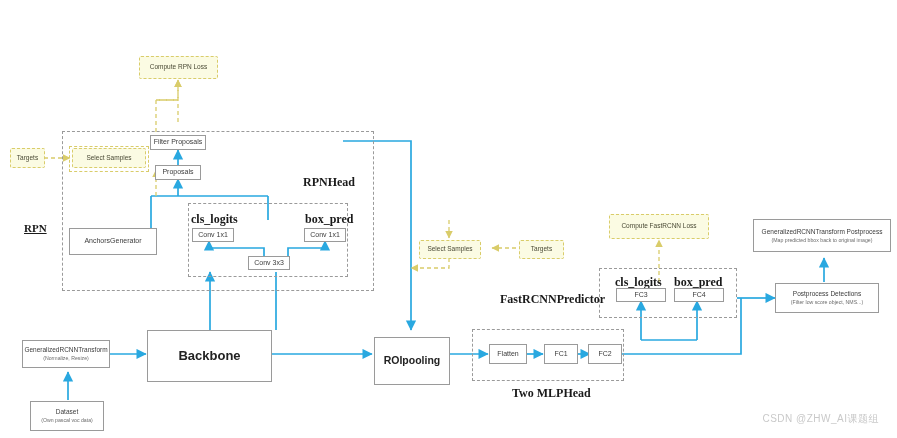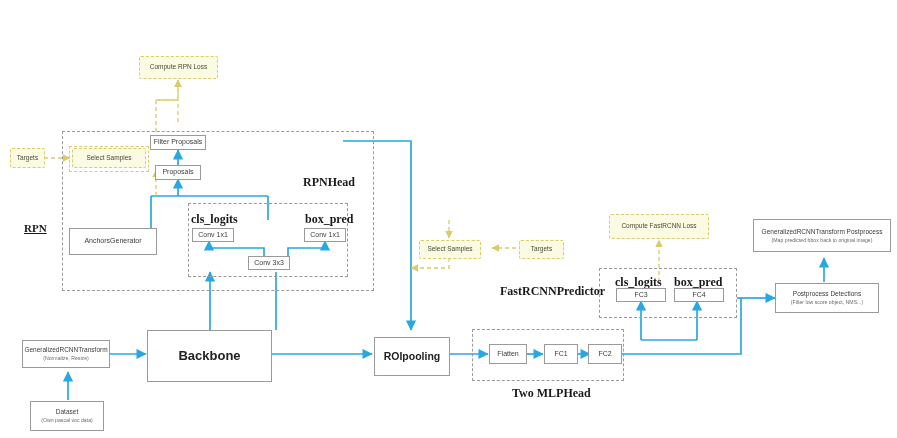--- a/index.html
+++ b/index.html
@@ -125,21 +125,21 @@
   </svg>
 
   <div class="group" style="left:62px;top:131px;width:312px;height:160px;"></div>
   <div class="group" style="left:188px;top:203px;width:160px;height:74px;"></div>
   <div class="group" style="left:599px;top:268px;width:138px;height:50px;"></div>
   <div class="group" style="left:472px;top:329px;width:152px;height:52px;"></div>
   <div class="group yellow" style="left:69px;top:146px;width:80px;height:26px;"></div>
 
   <div class="caption cap-lg" style="left:24px;top:222px;">RPN</div>
   <div class="caption cap-md" style="left:303px;top:175px;">RPNHead</div>
-  <div class="caption cap-md" style="left:500px;top:284px;">FastRCNNPredictor</div>
+  <div class="caption cap-md" style="left:500px;top:292px;">FastRCNNPredictor</div>
   <div class="caption cap-md" style="left:512px;top:386px;text-align:center;">Two MLPHead</div>
 
   <div class="node ybox" style="left:139px;top:56px;width:79px;height:23px;">Compute RPN Loss</div>
   <div class="node ybox" style="left:10px;top:148px;width:35px;height:20px;">Targets</div>
   <div class="node ybox" style="left:72px;top:148px;width:74px;height:20px;">Select Samples</div>
   <div class="node ybox" style="left:419px;top:240px;width:62px;height:19px;">Select Samples</div>
   <div class="node ybox" style="left:519px;top:240px;width:45px;height:19px;">Targets</div>
   <div class="node ybox" style="left:609px;top:214px;width:100px;height:25px;">Compute FastRCNN Loss</div>
 
   <div class="node box" style="left:150px;top:135px;width:56px;height:15px;">Filter Proposals</div>
@@ -157,34 +157,35 @@
     <span class="sub">(Normalize, Resize)</span>
   </div>
 
   <div class="node box sm" style="left:30px;top:401px;width:74px;height:30px;flex-direction:column;">
     <span>Dataset</span>
     <span class="sub">(Own pascal voc data)</span>
   </div>
 
   <div class="node box big" style="left:147px;top:330px;width:125px;height:52px;">Backbone</div>
 
-  <div class="node box mid" style="left:374px;top:337px;width:76px;height:39px;">ROIpooling</div>
+  <div class="node box mid" style="left:374px;top:337px;width:76px;height:48px;">ROIpooling</div>
 
   <div class="node box" style="left:489px;top:344px;width:38px;height:20px;">Flatten</div>
   <div class="node box" style="left:544px;top:344px;width:34px;height:20px;">FC1</div>
   <div class="node box" style="left:588px;top:344px;width:34px;height:20px;">FC2</div>
 
   <div class="caption cap-sm" style="left:615px;top:275px;">cls_logits</div>
   <div class="caption cap-sm" style="left:674px;top:275px;">box_pred</div>
   <div class="node box" style="left:616px;top:288px;width:50px;height:14px;">FC3</div>
   <div class="node box" style="left:674px;top:288px;width:50px;height:14px;">FC4</div>
 
   <div class="node box sm" style="left:775px;top:283px;width:104px;height:30px;flex-direction:column;">
     <span>Postprocess Detections</span>
     <span class="sub">(Filter low score object,  NMS...)</span>
   </div>
 
   <div class="node box sm" style="left:753px;top:219px;width:138px;height:33px;flex-direction:column;">
     <span>GeneralizedRCNNTransform   Postprocess</span>
     <span class="sub">(Map predicted bbox back to original image)</span>
   </div>
 
+  <div class="watermark">CSDN @ZHW_AI课题组</div>
 </div>
 
 </body></html>

